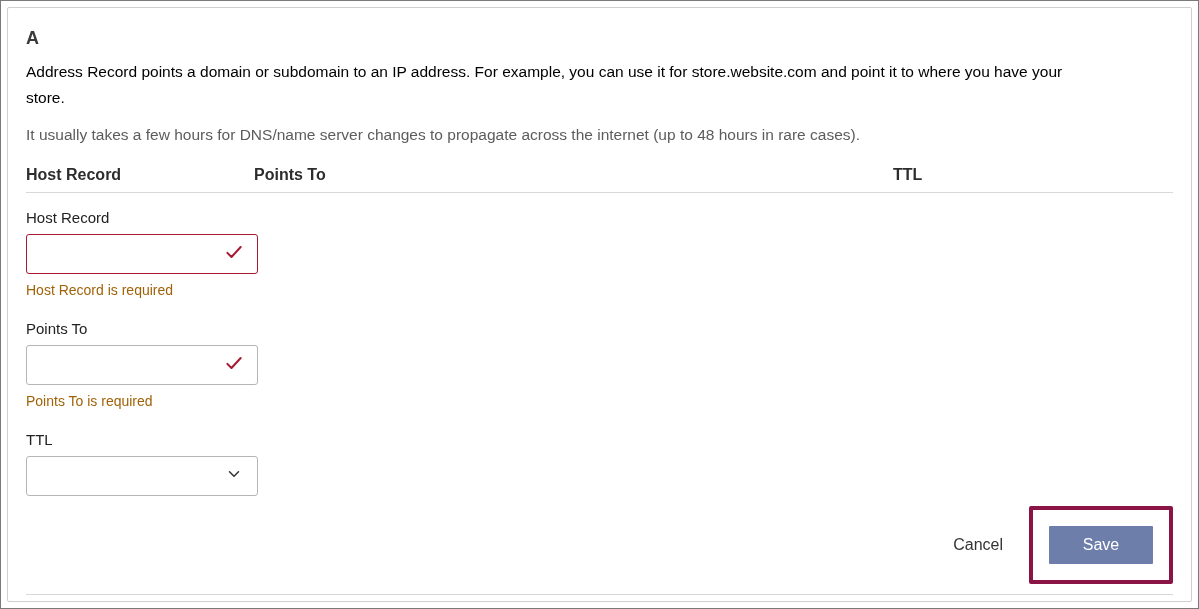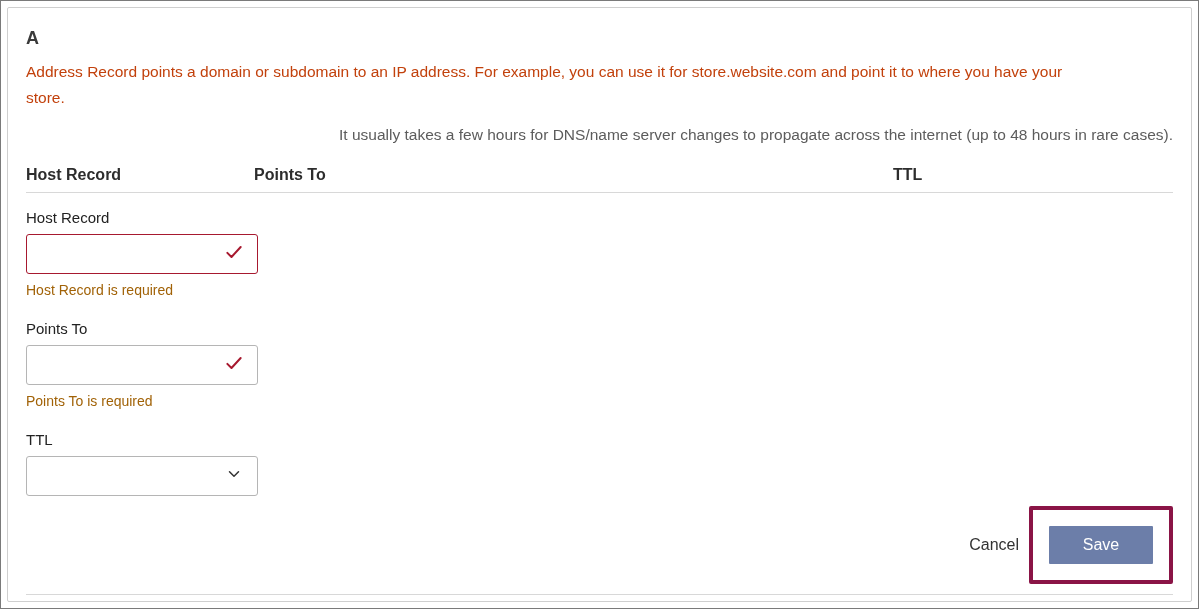--- a/index.html
+++ b/index.html
@@ -30,30 +30,29 @@
   .title {
     font-size: 18px;
     font-weight: 700;
     color: #3a3a3a;
     margin-bottom: 10px;
     letter-spacing: 0.3px;
   }
   .desc {
     font-size: 15.5px;
     line-height: 1.65;
-    color: #c2410c;
+    color: #000000;
     margin-bottom: 12px;
     max-width: 1050px;
   }
   .desc2 {
     font-size: 15.5px;
     line-height: 1.65;
     color: #5c5c5c;
     margin-bottom: 18px;
-    text-align: right;
   }
   .header-row {
     display: flex;
     align-items: flex-end;
     border-bottom: 1px solid #d8d8d8;
     padding-bottom: 8px;
     font-size: 16px;
     font-weight: 600;
     color: #2d2d2d;
     margin-bottom: 16px;
@@ -118,21 +117,21 @@
     font-size: 15px;
     color: #222;
   }
   .actions {
     margin-top: auto;
     display: flex;
     justify-content: flex-end;
     align-items: center;
     border-bottom: 1px solid #d8d8d8;
     padding-bottom: 10px;
-    gap: 6px;
+    gap: 22px;
   }
   .btn-cancel {
     background: transparent;
     border: none;
     font-size: 16px;
     color: #333;
     cursor: pointer;
     padding: 10px 4px;
     font-weight: 500;
   }

